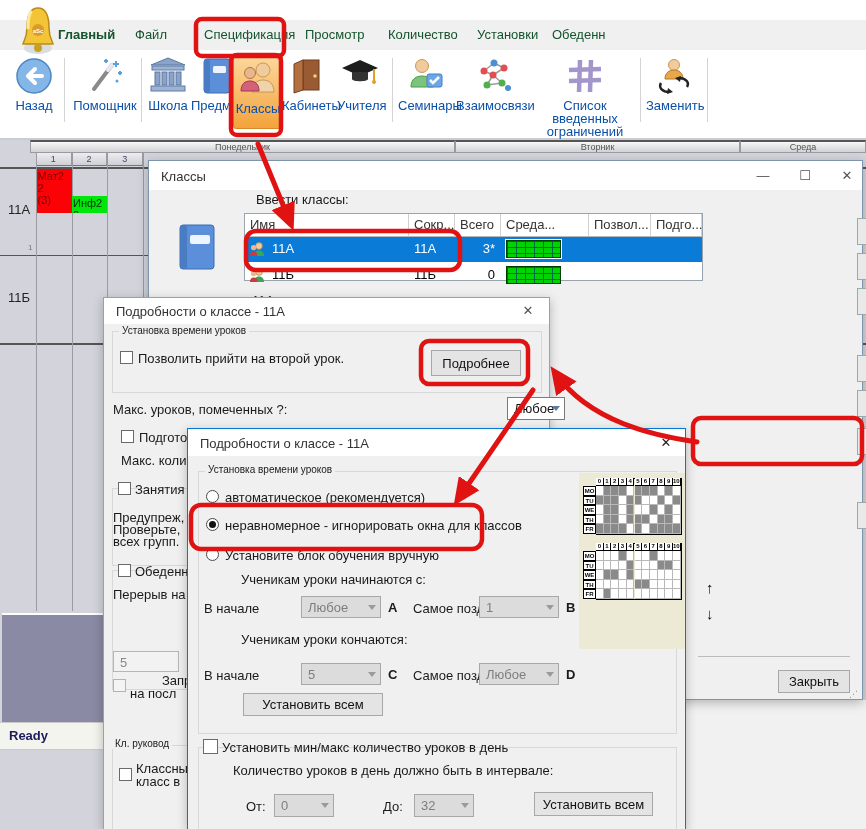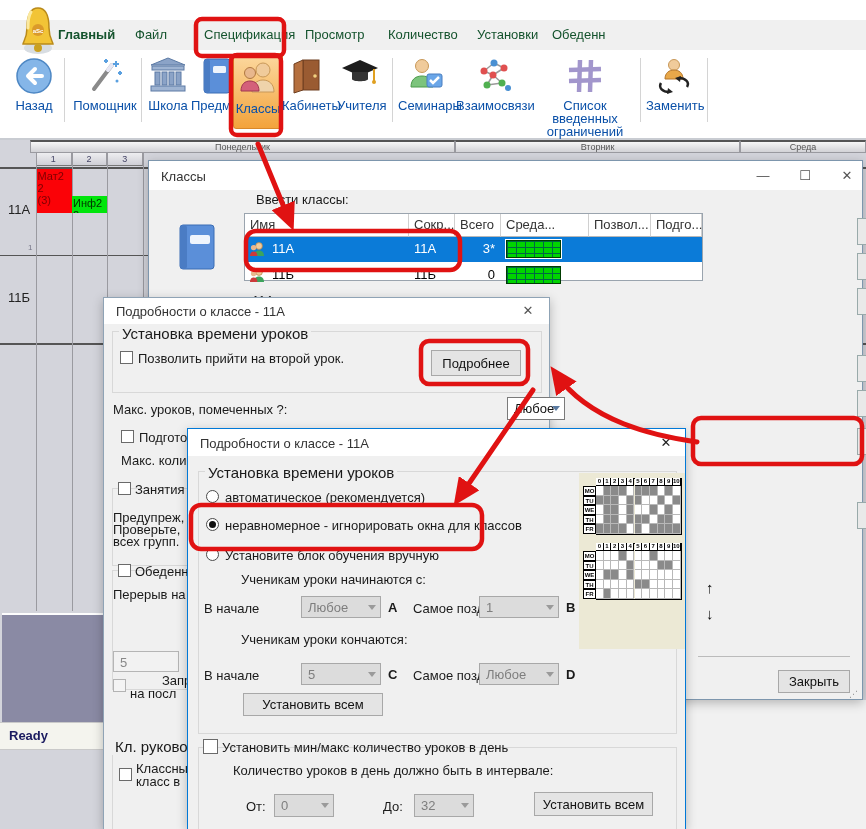--- a/index.html
+++ b/index.html
@@ -35,21 +35,21 @@
   .purple-block{position:absolute;left:2px;top:613px;width:146px;height:108px;background:#8a8aa4;border-top:2px solid #fdfdfd;}
   .statusbar{position:absolute;left:0;top:722px;width:300px;height:26px;background:#f4f4ee;border-top:1px solid #c9c9c9;border-bottom:1px solid #c9c9c9;}
   .statusbar span{position:absolute;left:9px;top:5px;font-size:13px;color:#1b1b60;font-weight:bold;}
   .br-fill{position:absolute;left:686px;top:700px;width:180px;height:129px;background:#f1f1f1;}
   
   .dlg{position:absolute;background:#f0f0f0;box-sizing:border-box;box-shadow:0 3px 10px rgba(0,0,0,.25);}
   .dlg .dtitle{position:absolute;left:0;top:0;width:100%;background:#fff;}
   .dlg .dtitle span{position:absolute;left:12px;font-size:13px;color:#333;}
   .wctl{position:absolute;width:32px;height:22px;text-align:center;font-size:13px;color:#555;line-height:22px;}
   .groupbox{position:absolute;border:1px solid #d8d8d8;box-sizing:border-box;}
-  .glegend{position:absolute;font-size:15px;color:#1a1a1a;background:#f0f0f0;padding:0 3px;white-space:nowrap;}
+  .glegend{position:absolute;font-size:10px;color:#1a1a1a;background:#f0f0f0;padding:0 3px;white-space:nowrap;}
   .gray{color:#a2a2a2;}
   .lbl{position:absolute;font-size:13px;color:#1a1a1a;white-space:nowrap;}
   .cb{position:absolute;width:13px;height:13px;background:#fff;border:1px solid #6a6a6a;box-sizing:border-box;}
   .cb.dis{border-color:#b3b3b3;background:#f4f4f4;}
   .radio{position:absolute;width:13px;height:13px;border:1px solid #4a4a4a;border-radius:50%;background:#fff;box-sizing:border-box;}
   .radio.sel::after{content:"";position:absolute;left:2px;top:2px;width:7px;height:7px;border-radius:50%;background:#111;}
   .btn{position:absolute;background:#e4e4e4;border:1px solid #a8a8a8;box-sizing:border-box;
        font-size:13px;color:#111;text-align:center;font-family:inherit;}
   .combo{position:absolute;background:#fff;border:1px solid #7a7a7a;box-sizing:border-box;font-size:13px;color:#111;}
   .combo .cval{position:absolute;left:6px;top:3px;white-space:nowrap;}

